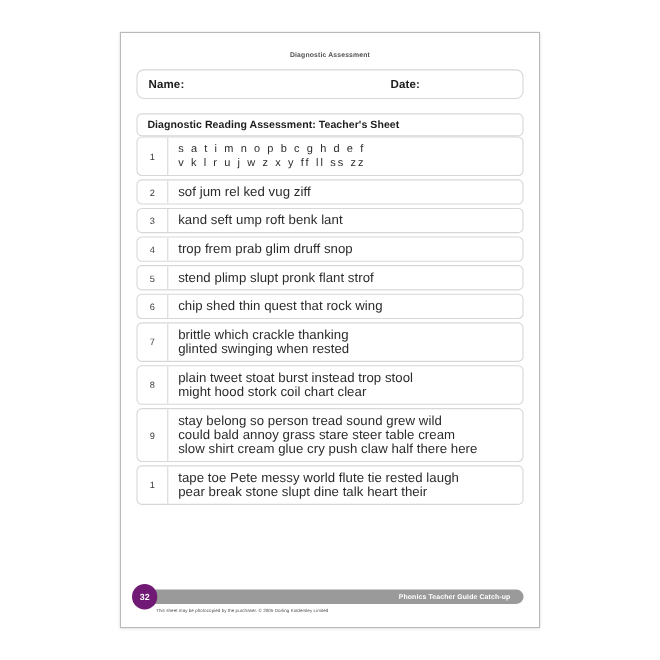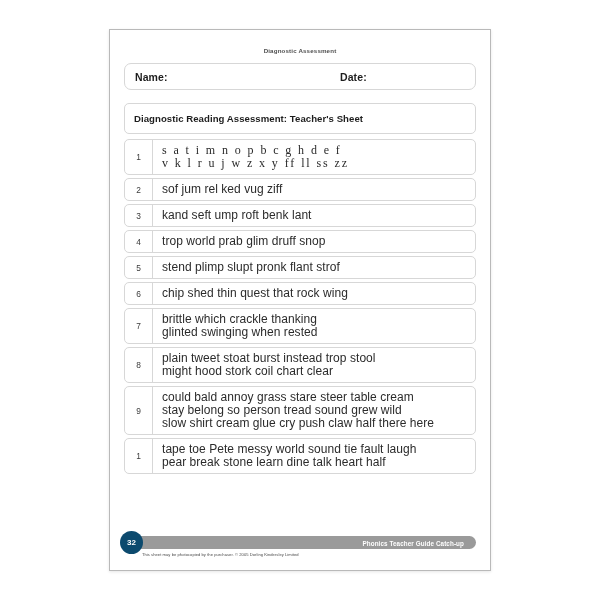--- a/index.html
+++ b/index.html
@@ -57,32 +57,32 @@
   .namedate-label {
     position: absolute;
     top: 50%;
     transform: translateY(-50%);
     font-size: 10.5px;
     font-weight: 700;
     color: #1d1d1d;
     letter-spacing: 0.1px;
   }
   .namedate-label.name { left: 10px; }
-  .namedate-label.date { left: 215px; }
+  .namedate-label.date { left: 230px; }
 
   .title-box {
-    height: 31px;
+    height: 21px;
     border: 1.1px solid #d7d7d7;
     border-radius: 5px;
     background: #ffffff;
     box-sizing: border-box;
     display: flex;
     align-items: center;
     padding-left: 9px;
-    margin-bottom: 5px;
+    margin-bottom: 0;
   }
   .title-text {
     font-size: 9.6px;
     font-weight: 700;
     color: #1d1d1d;
     letter-spacing: 0.05px;
   }
 
   .rows-wrap {
     display: flex;
@@ -122,26 +122,25 @@
   }
 
   .word-line {
     font-size: 12px;
     color: #2b2b2b;
     line-height: 13px;
     white-space: nowrap;
     letter-spacing: 0.05px;
   }
   .letters-line {
-    font-size: 12px;
+    font-size: 10px;
     color: #2b2b2b;
     line-height: 13px;
     white-space: nowrap;
     letter-spacing: 1.9px;
-    font-family: Liberation Serif, serif;
   }
 
   .footer {
     position: absolute;
     left: 0;
     right: 0;
     bottom: 0;
     height: 40px;
   }
   .footer-bar {
@@ -164,21 +163,21 @@
     letter-spacing: 0.1px;
     white-space: nowrap;
   }
   .page-badge {
     position: absolute;
     left: 10px;
     top: 1px;
     width: 23px;
     height: 23px;
     border-radius: 50%;
-    background: #0c4a6e;
+    background: #701a75;
     display: flex;
     align-items: center;
     justify-content: center;
     color: #ffffff;
     font-size: 8px;
     font-weight: 700;
   }
   .footer-note {
     position: absolute;
     left: 32px;
@@ -222,21 +221,21 @@
         </div>
         <div class="task-row">
           <div class="row-num">3</div>
           <div class="row-content">
             <div class="word-line">kand   seft   ump   roft   benk   lant</div>
           </div>
         </div>
         <div class="task-row">
           <div class="row-num">4</div>
           <div class="row-content">
-            <div class="word-line">trop   world   prab   glim   druff   snop</div>
+            <div class="word-line">trop   frem   prab   glim   druff   snop</div>
           </div>
         </div>
         <div class="task-row">
           <div class="row-num">5</div>
           <div class="row-content">
             <div class="word-line">stend   plimp   slupt   pronk   flant   strof</div>
           </div>
         </div>
         <div class="task-row">
           <div class="row-num">6</div>
@@ -254,30 +253,30 @@
         <div class="task-row">
           <div class="row-num">8</div>
           <div class="row-content">
             <div class="word-line">plain   tweet   stoat   burst   instead   trop   stool</div>
             <div class="word-line">might   hood   stork   coil   chart   clear</div>
           </div>
         </div>
         <div class="task-row">
           <div class="row-num">9</div>
           <div class="row-content">
+            <div class="word-line">stay   belong   so   person   tread   sound   grew   wild</div>
             <div class="word-line">could   bald   annoy   grass   stare   steer   table   cream</div>
-            <div class="word-line">stay   belong   so   person   tread   sound   grew   wild</div>
             <div class="word-line">slow   shirt   cream   glue   cry   push   claw   half   there   here</div>
           </div>
         </div>
         <div class="task-row">
           <div class="row-num">1</div>
           <div class="row-content">
-            <div class="word-line">tape   toe   Pete   messy   world   sound   tie   fault   laugh</div>
-            <div class="word-line">pear   break   stone   learn   dine   talk   heart   half</div>
+            <div class="word-line">tape   toe   Pete   messy   world   flute   tie   rested   laugh</div>
+            <div class="word-line">pear   break   stone   slupt   dine   talk   heart   their</div>
           </div>
         </div>
       </div>
 
   </div>
 
   <div class="footer">
     <div class="footer-bar">
       <span class="footer-bar-text">Phonics Teacher Guide Catch-up</span>
     </div>

